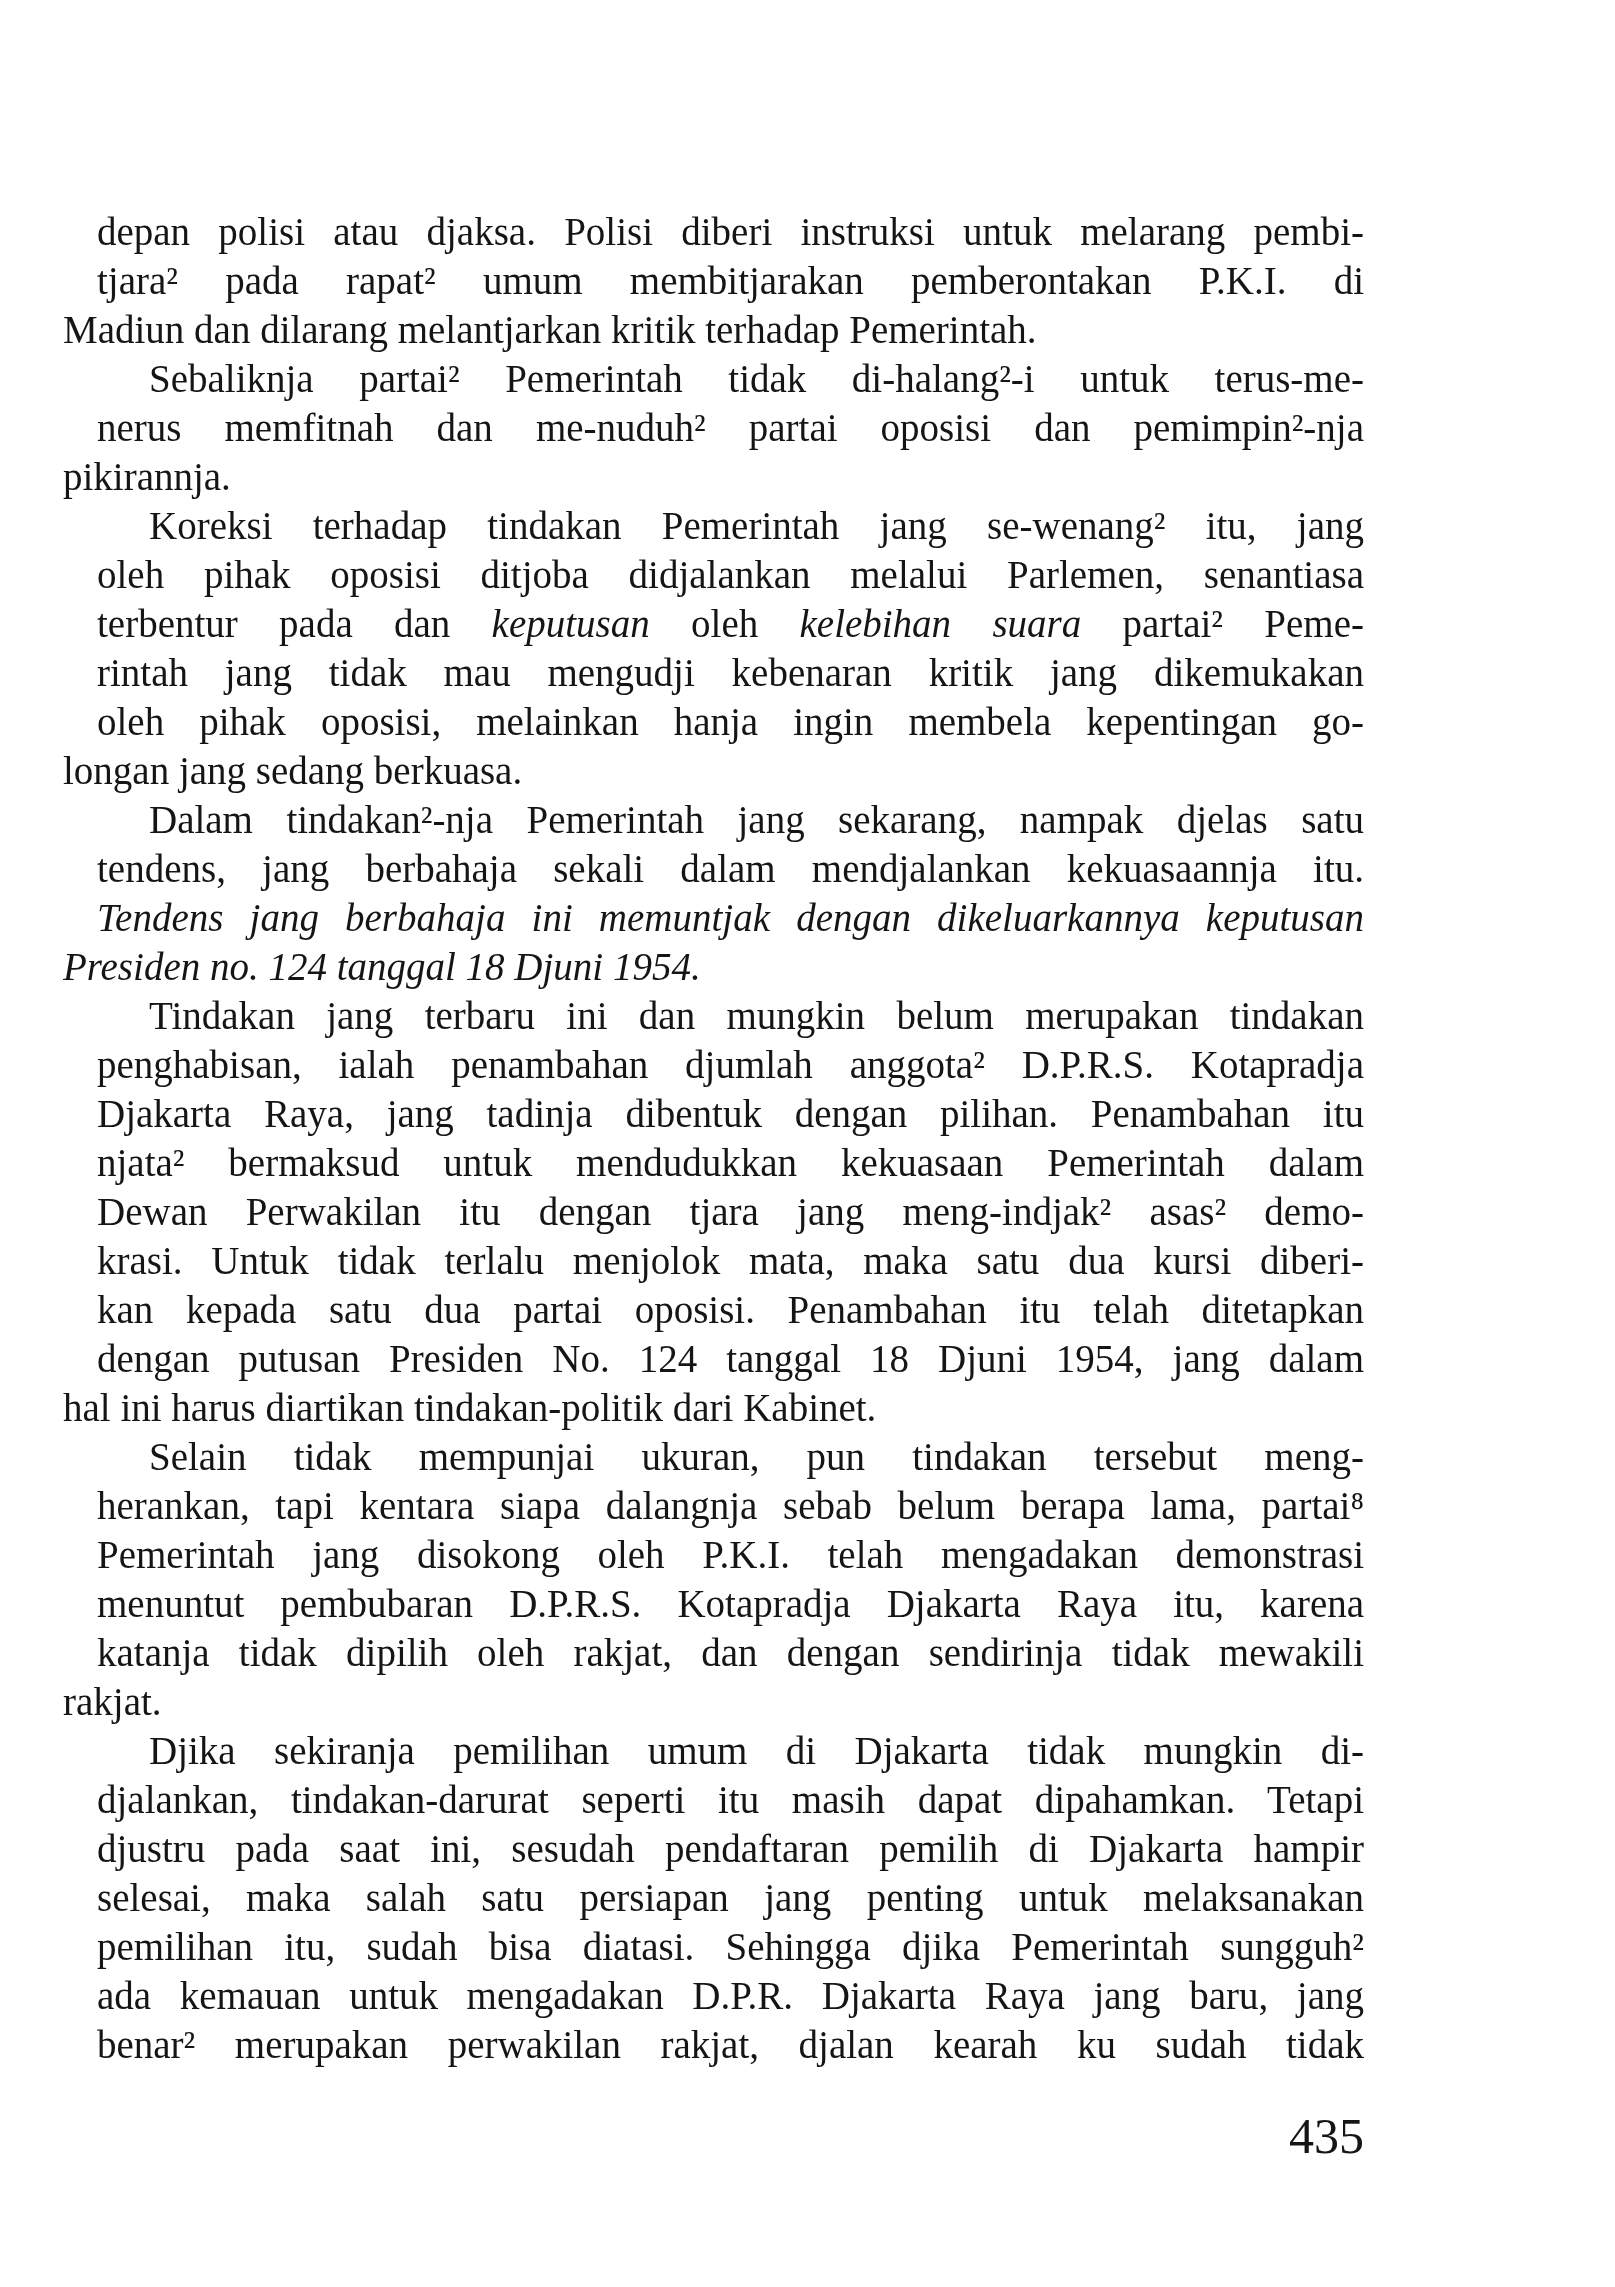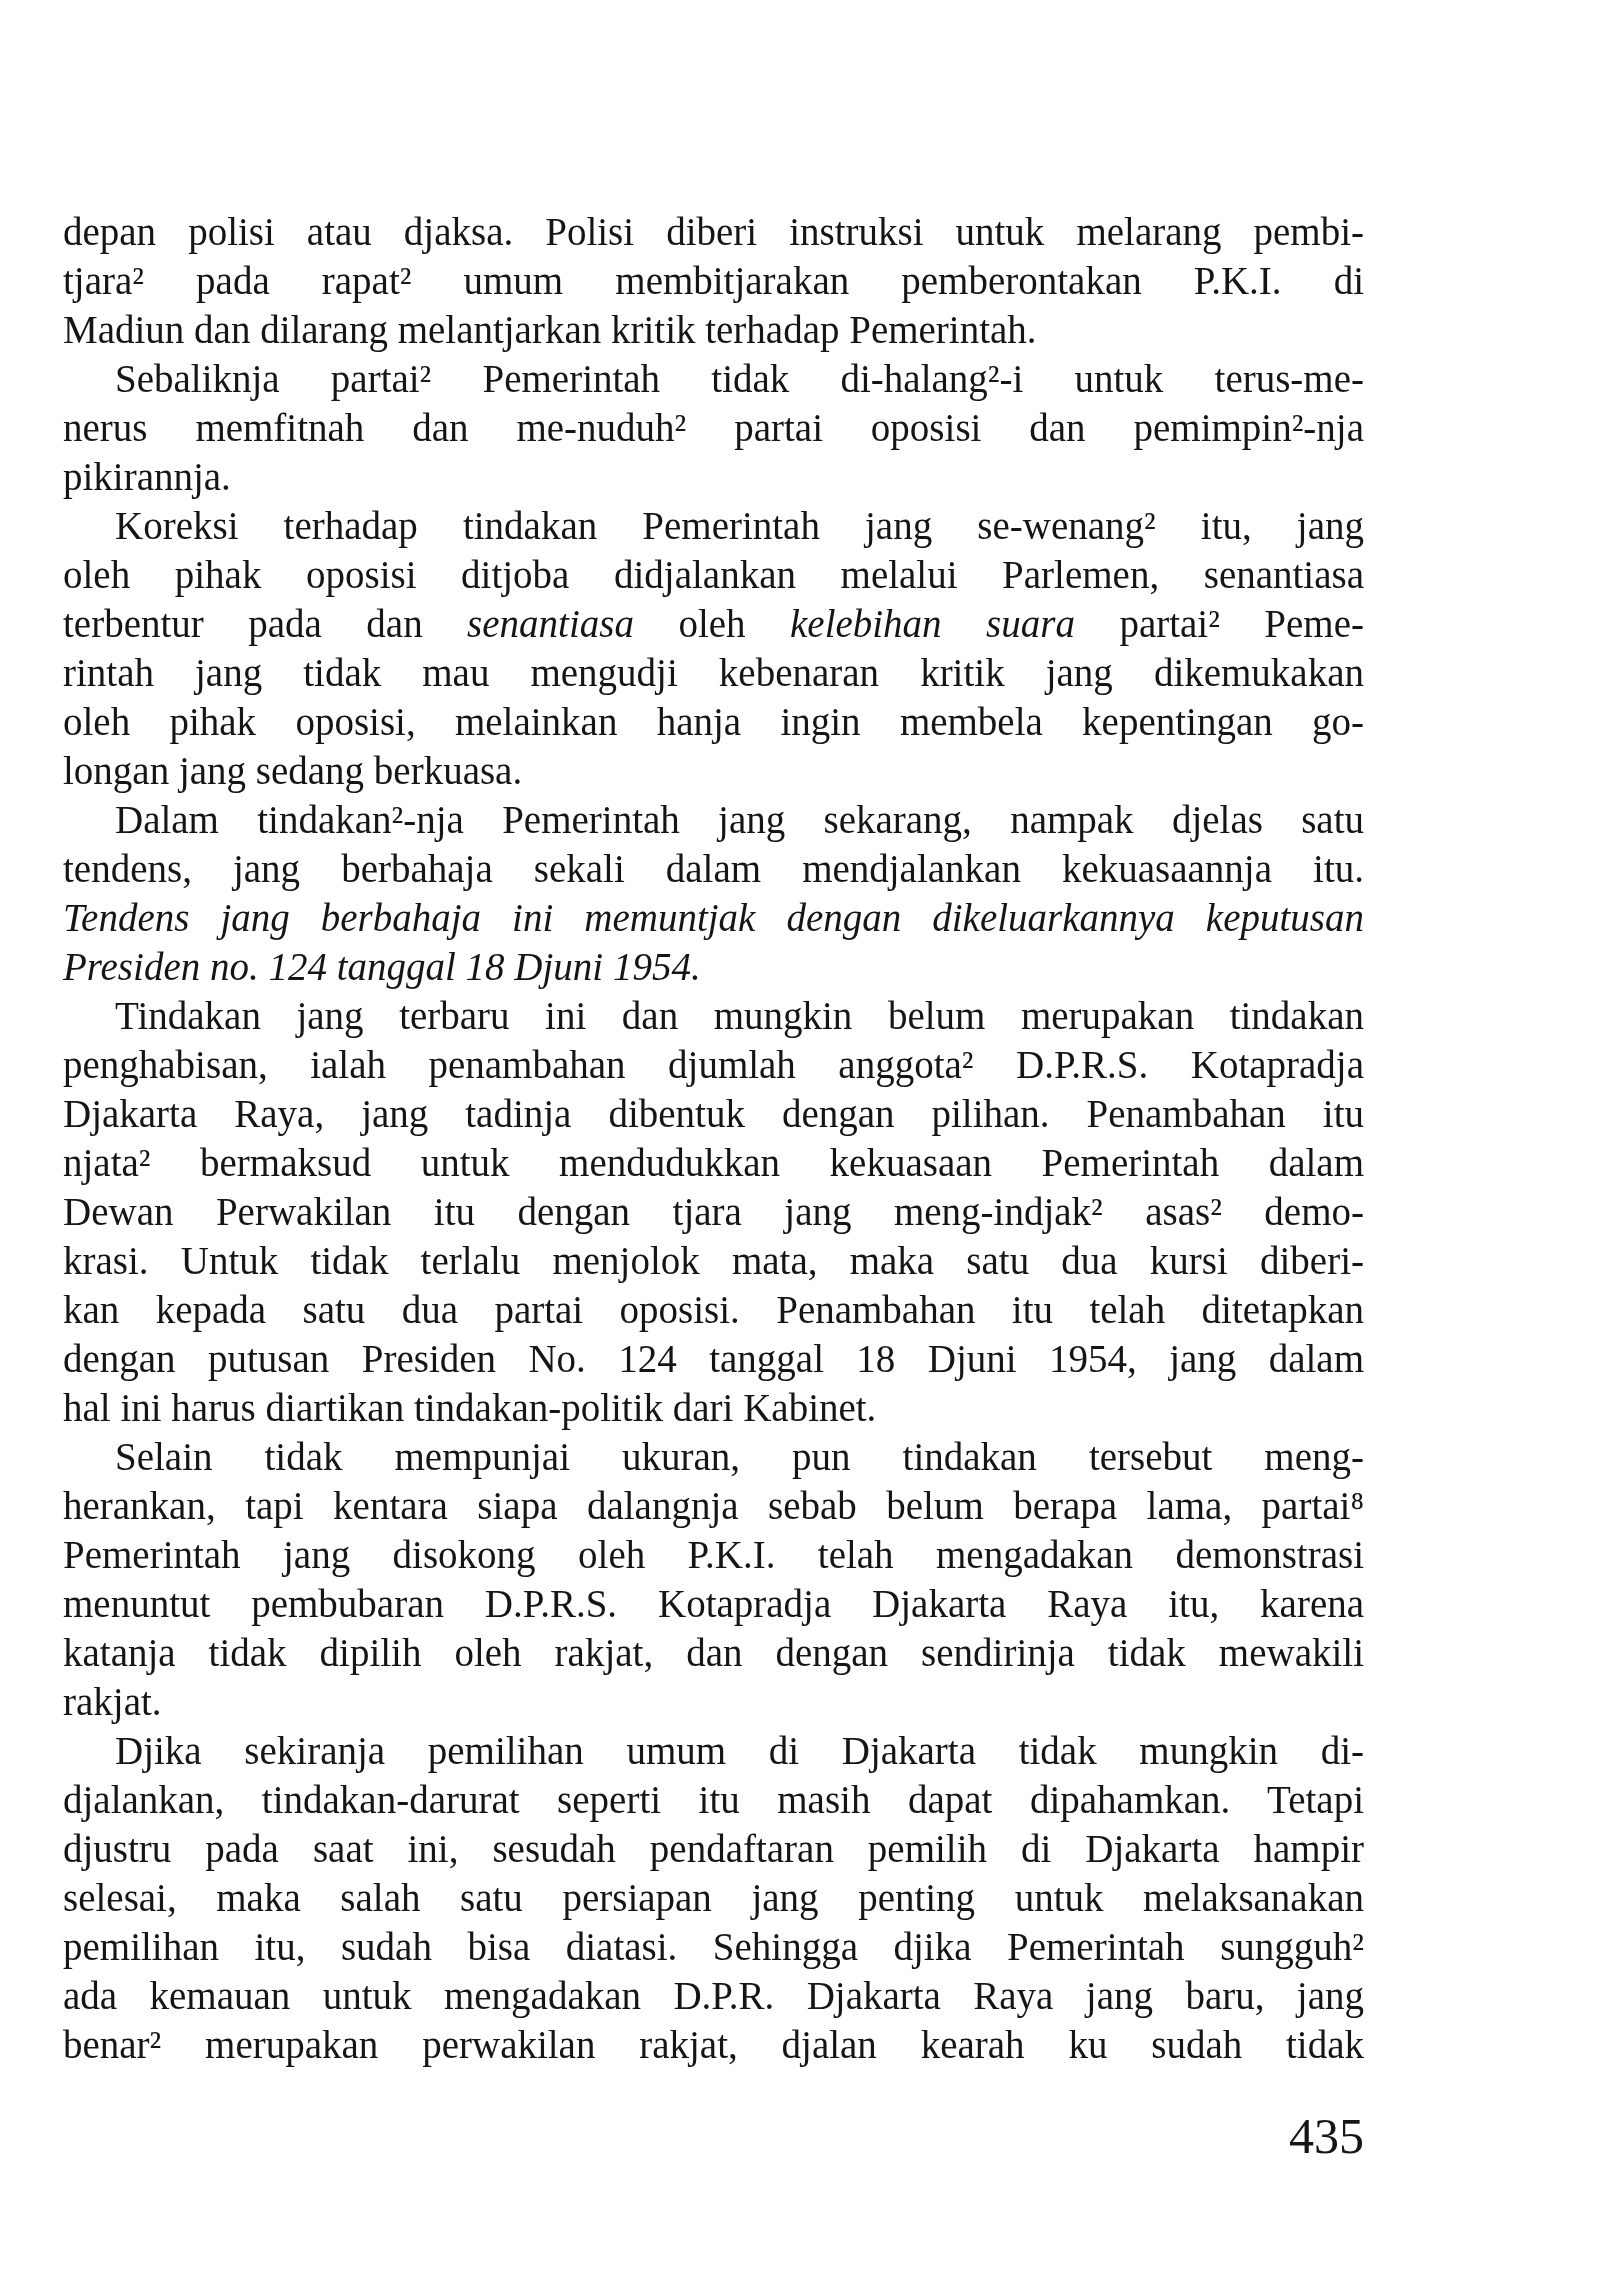--- a/index.html
+++ b/index.html
@@ -35,20 +35,21 @@
   }
   .line {
     margin: 0;
     padding: 0;
     text-align: left;
     white-space: normal;
   }
   .line.fill {
     text-align: justify;
     text-align-last: justify;
+    margin-left: 34px;
   }
   .line.indent {
     padding-left: 52px;
   }
   .italic {
     font-style: italic;
   }
   .page-number {
     position: absolute;
     left: 63px;
@@ -70,21 +71,21 @@
         <div class="line"><span>Madiun dan dilarang melantjarkan kritik terhadap Pemerintah.</span></div>
       </div>
       <div class="paragraph">
         <div class="line fill indent"><span>Sebaliknja partai² Pemerintah tidak di-halang²-i untuk terus-me-</span></div>
         <div class="line fill"><span>nerus memfitnah dan me-nuduh² partai oposisi dan pemimpin²-nja</span></div>
         <div class="line"><span>pikirannja.</span></div>
       </div>
       <div class="paragraph">
         <div class="line fill indent"><span>Koreksi terhadap tindakan Pemerintah jang se-wenang² itu, jang</span></div>
         <div class="line fill"><span>oleh pihak oposisi ditjoba didjalankan melalui Parlemen, senantiasa</span></div>
-        <div class="line fill"><span>terbentur pada dan </span><span class="italic">senantiasa</span><span> oleh </span><span class="italic">kelebihan suara</span><span> partai² Peme-</span></div>
+        <div class="line fill"><span>terbentur pada dan </span><span class="italic">keputusan</span><span> oleh </span><span class="italic">kelebihan suara</span><span> partai² Peme-</span></div>
         <div class="line fill"><span>rintah jang tidak mau mengudji kebenaran kritik jang dikemukakan</span></div>
         <div class="line fill"><span>oleh pihak oposisi, melainkan hanja ingin membela kepentingan go-</span></div>
         <div class="line"><span>longan jang sedang berkuasa.</span></div>
       </div>
       <div class="paragraph">
         <div class="line fill indent"><span>Dalam tindakan²-nja Pemerintah jang sekarang, nampak djelas satu</span></div>
         <div class="line fill"><span>tendens, jang berbahaja sekali dalam mendjalankan kekuasaannja itu.</span></div>
         <div class="line fill"><span class="italic">Tendens jang berbahaja ini memuntjak dengan dikeluarkannya keputusan</span></div>
         <div class="line"><span class="italic">Presiden no. 124 tanggal 18 Djuni 1954.</span></div>
       </div>

